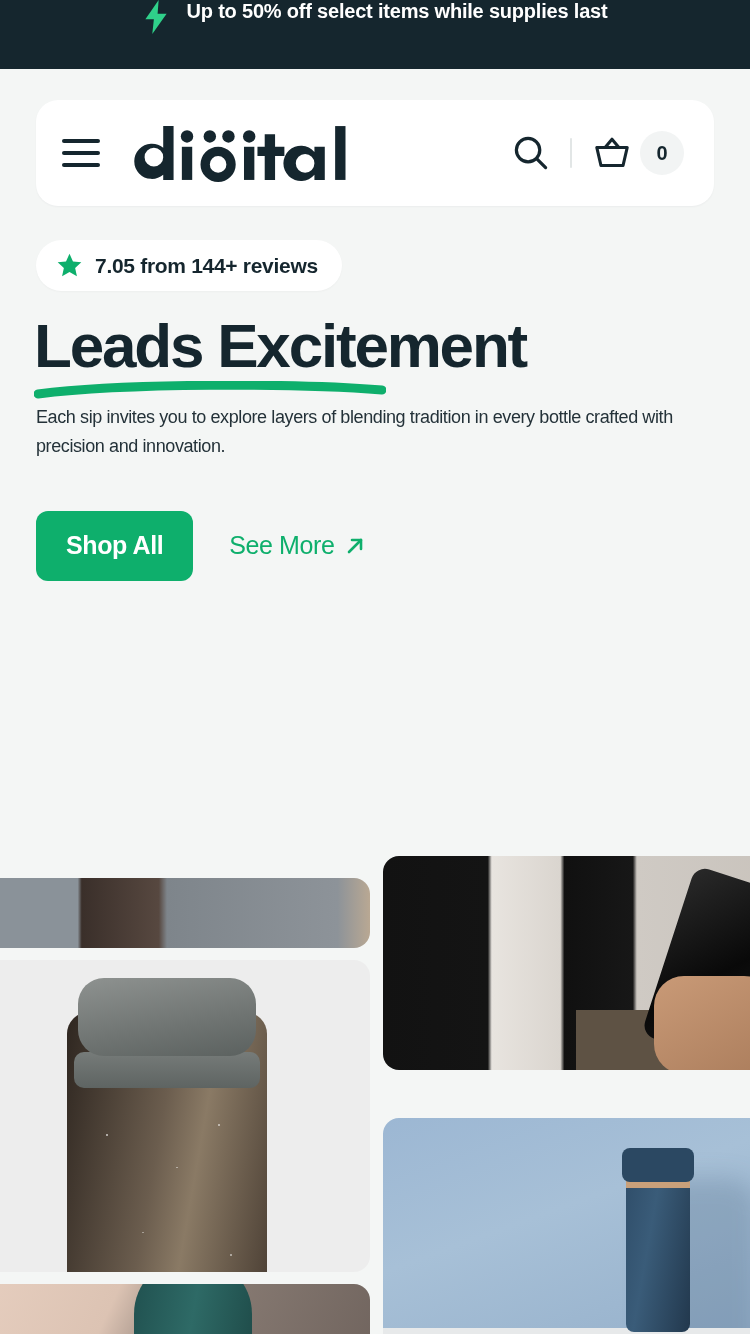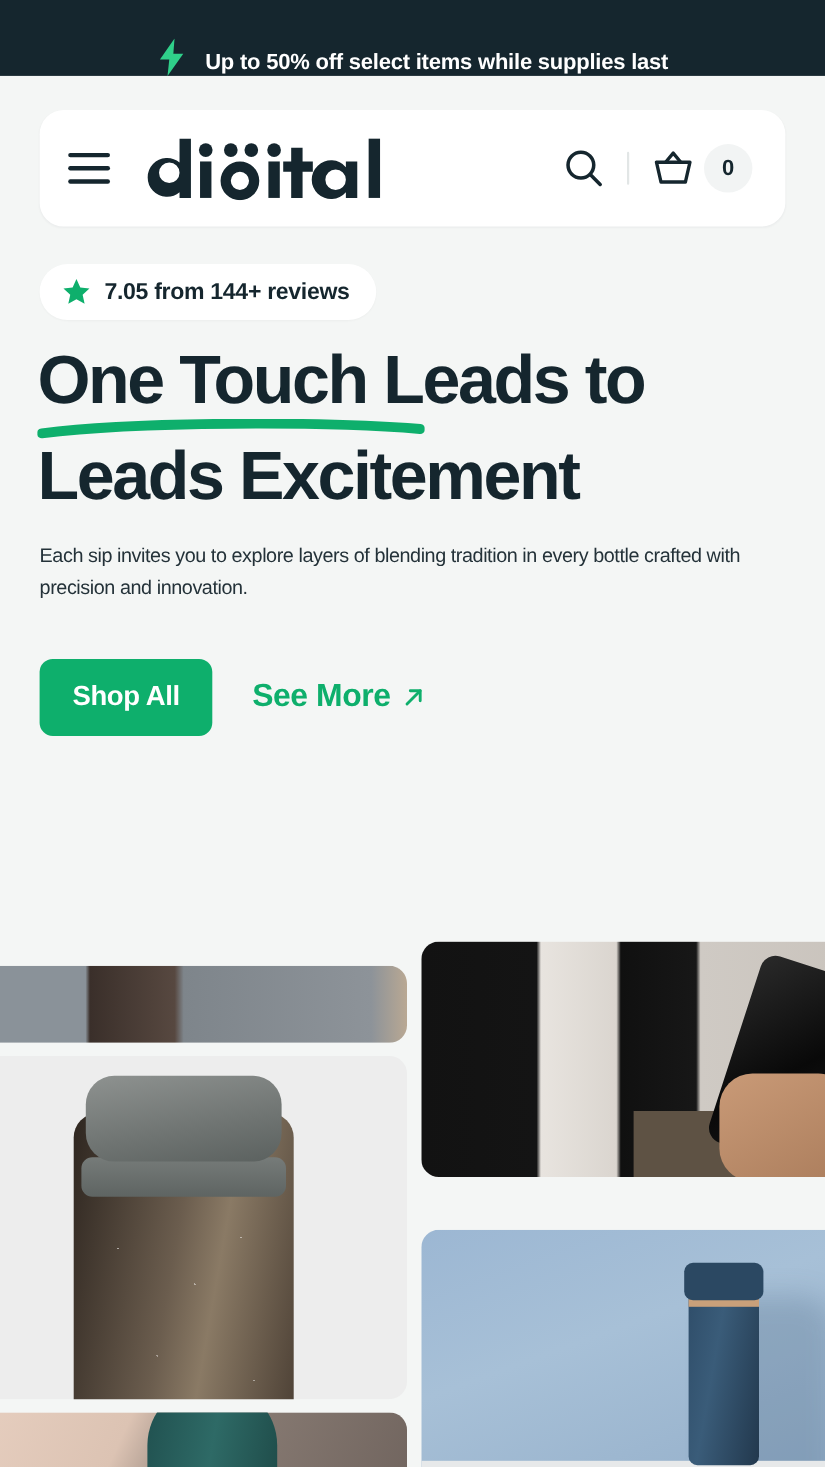--- a/index.html
+++ b/index.html
@@ -8,21 +8,21 @@
     background:#f4f6f5;
     font-family:"Liberation Sans", sans-serif;
     overflow:hidden;
   }
   .page { position:relative; width:750px; height:1334px; background:#f4f6f5; }
 
   
   .announce {
     position:absolute; left:0; top:0; width:750px; height:69px;
     background:#15262e;
-    display:flex; align-items:flex-end; justify-content:center; gap:18px;
+    display:flex; align-items:flex-start; justify-content:center; gap:18px;
   }
   .bolt-icon { width:26px; height:34px; display:block; flex:0 0 auto; }
   .announce-text {
     color:#ffffff; font-size:20px; font-weight:700; letter-spacing:-0.2px;
     white-space:nowrap;
   }
 
   
   .header-card {
     position:absolute; left:36px; top:100px; width:678px; height:106px;
@@ -84,21 +84,21 @@
     border:none; border-radius:12px;
     padding:0 30px; height:70px;
     font-family:"Liberation Sans", sans-serif;
     font-size:25px; font-weight:700; letter-spacing:-0.4px;
     cursor:pointer;
     display:flex; align-items:center; justify-content:center;
   }
   .btn-link {
     background:none; border:none; cursor:pointer;
     color:#0eaf6c; font-family:"Liberation Sans", sans-serif;
-    font-size:29px; font-weight:700; letter-spacing:-0.4px;
+    font-size:25px; font-weight:400; letter-spacing:-0.4px;
     display:flex; align-items:center; gap:10px;
   }
   .arrow-ne { width:22px; height:22px; display:block; }
 
   
   .gallery { position:absolute; left:0; top:878px; width:750px; height:456px; }
   .tile { position:absolute; overflow:hidden; border-radius:16px; }
   .tile-inner { position:absolute; inset:0; }
 
   
@@ -259,21 +259,20 @@
   <div class="hero">
 
     <div class="rating-pill">
       <svg class="star-icon" viewBox="0 0 24 24">
         <path d="M12 1.5l3.1 6.9 7.4.8-5.5 5 1.6 7.3L12 17.8 5.4 21.5 7 14.2 1.5 9.2l7.4-.8z" fill="#0eaf6c"></path>
       </svg>
       <span class="rating-text">7.05 from 144+ reviews</span>
     </div>
 
     <h1 class="headline">
-      <span class="line line1">One Touch Leads to</span>
       <svg class="swoosh" viewBox="0 0 352 18" preserveAspectRatio="none">
         <path d="M4 13 C 90 2, 262 2, 348 9" fill="none" stroke="#0eaf6c" stroke-width="9" stroke-linecap="round"></path>
       </svg>
       <span class="line line2">Leads Excitement</span>
     </h1>
 
     <p class="subhead">Each sip invites you to explore layers of blending tradition in every bottle crafted with precision and innovation.</p>
 
     <div class="cta-row">
       <button class="btn-primary">Shop All</button>

